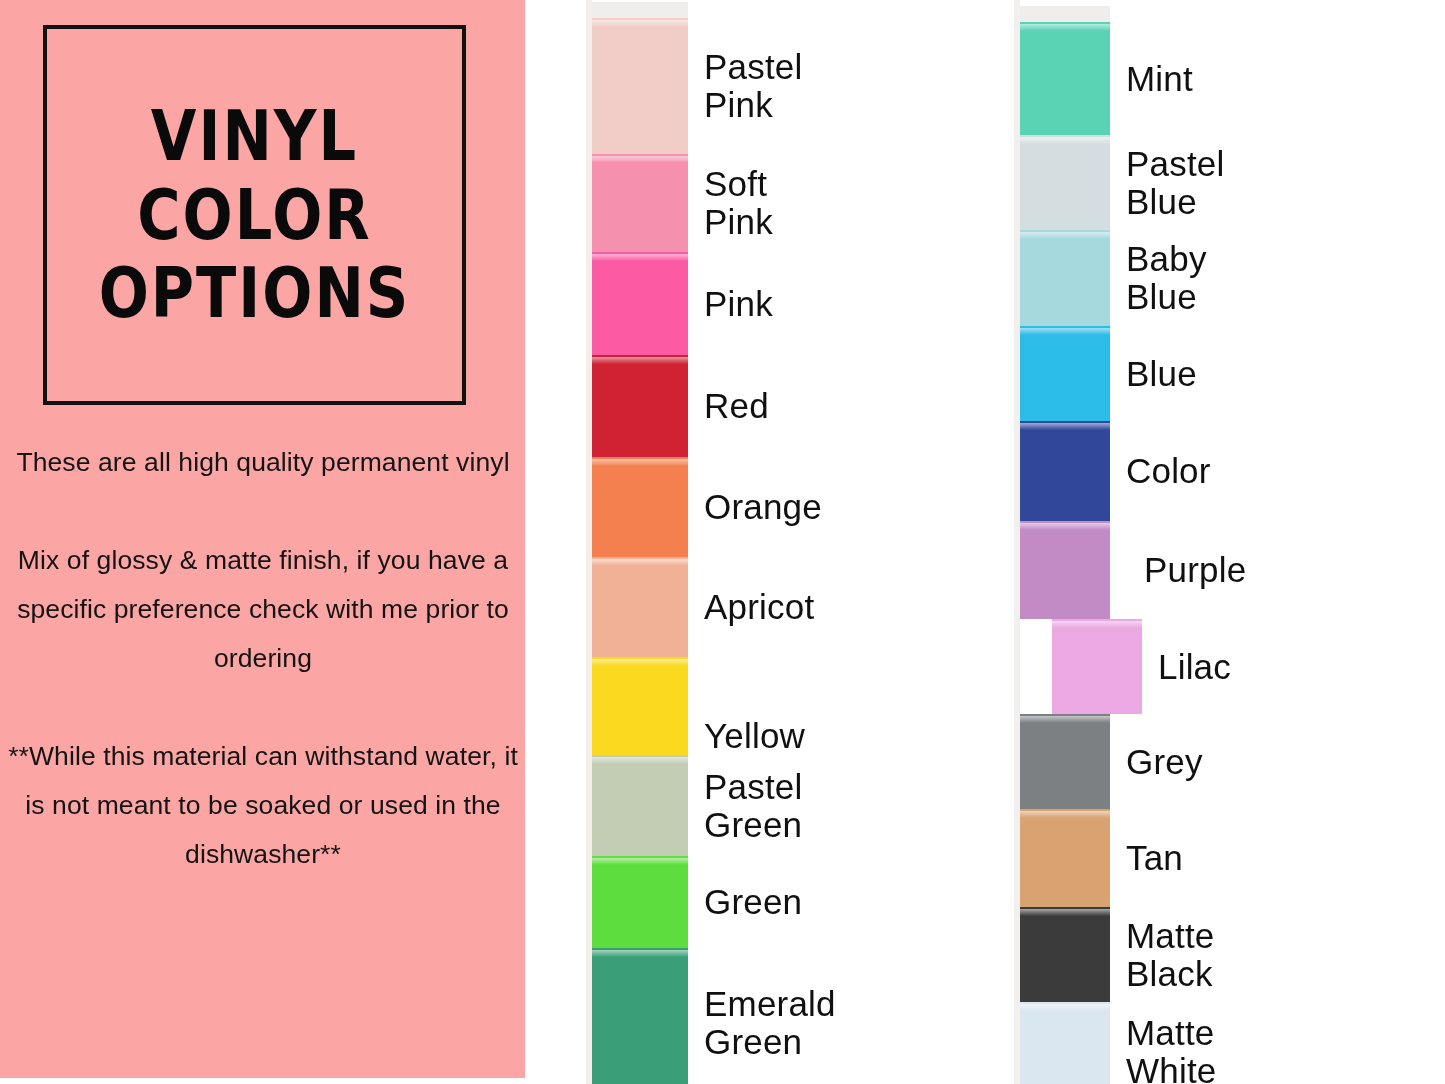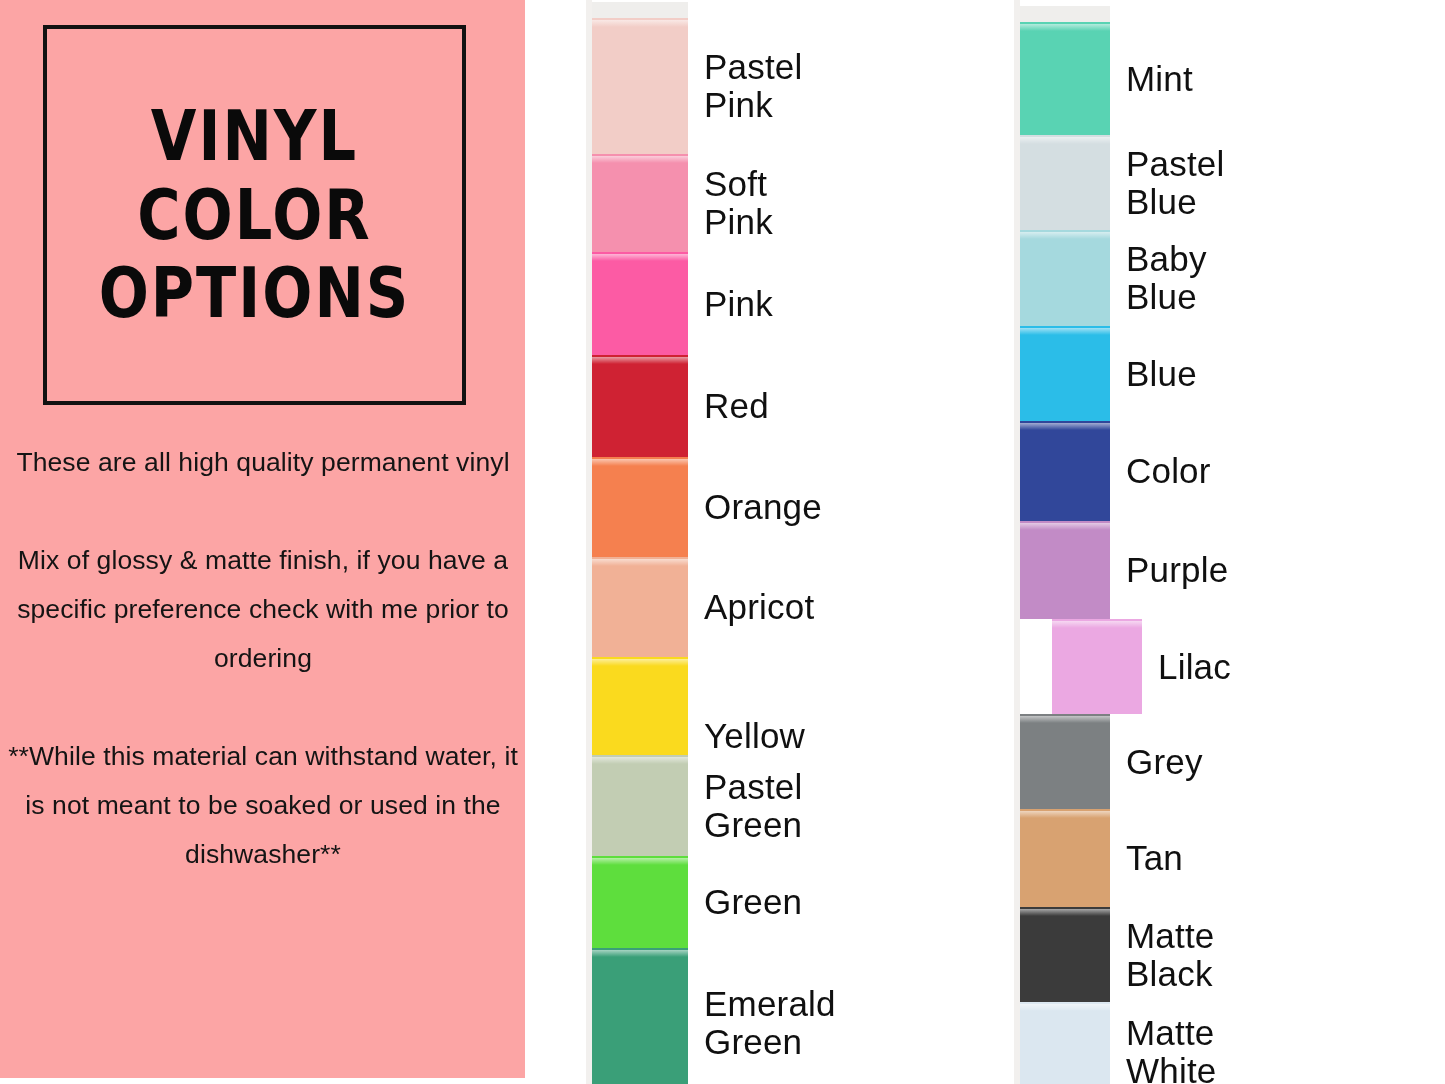--- a/index.html
+++ b/index.html
@@ -214,21 +214,21 @@
 Blue</div>
     </div>
     <div class="swatch-row" style="position: absolute; left: 0px; top: 326px; height: 95px;">
       <div class="swatch-chip" style="width: 90px; height: 95px; background: rgb(43, 189, 232);"></div>
       <div class="swatch-label">Blue</div>
     </div>
     <div class="swatch-row" style="position: absolute; left: 0px; top: 421px; height: 100px;">
       <div class="swatch-chip" style="width: 90px; height: 100px; background: rgb(49, 71, 154);"></div>
       <div class="swatch-label">Color</div>
     </div>
-    <div class="swatch-row" style="position: absolute; left: 0px; top: 521px; height: 98px;">
+    <div class="swatch-row" style="position: absolute; left: 0px; top: 521px; height: 98px; gap: 18px;">
       <div class="swatch-chip" style="width: 90px; height: 98px; background: rgb(194, 139, 198);"></div>
       <div class="swatch-label">Purple</div>
     </div>
     <div class="swatch-row" style="position: absolute; left: 0px; top: 619px; height: 95px; padding-left: 32px;">
       <div class="swatch-chip" style="width: 90px; height: 95px; background: rgb(235, 168, 226);"></div>
       <div class="swatch-label">Lilac</div>
     </div>
     <div class="swatch-row" style="position: absolute; left: 0px; top: 714px; height: 95px;">
       <div class="swatch-chip" style="width: 90px; height: 95px; background: rgb(124, 128, 130);"></div>
       <div class="swatch-label">Grey</div>

